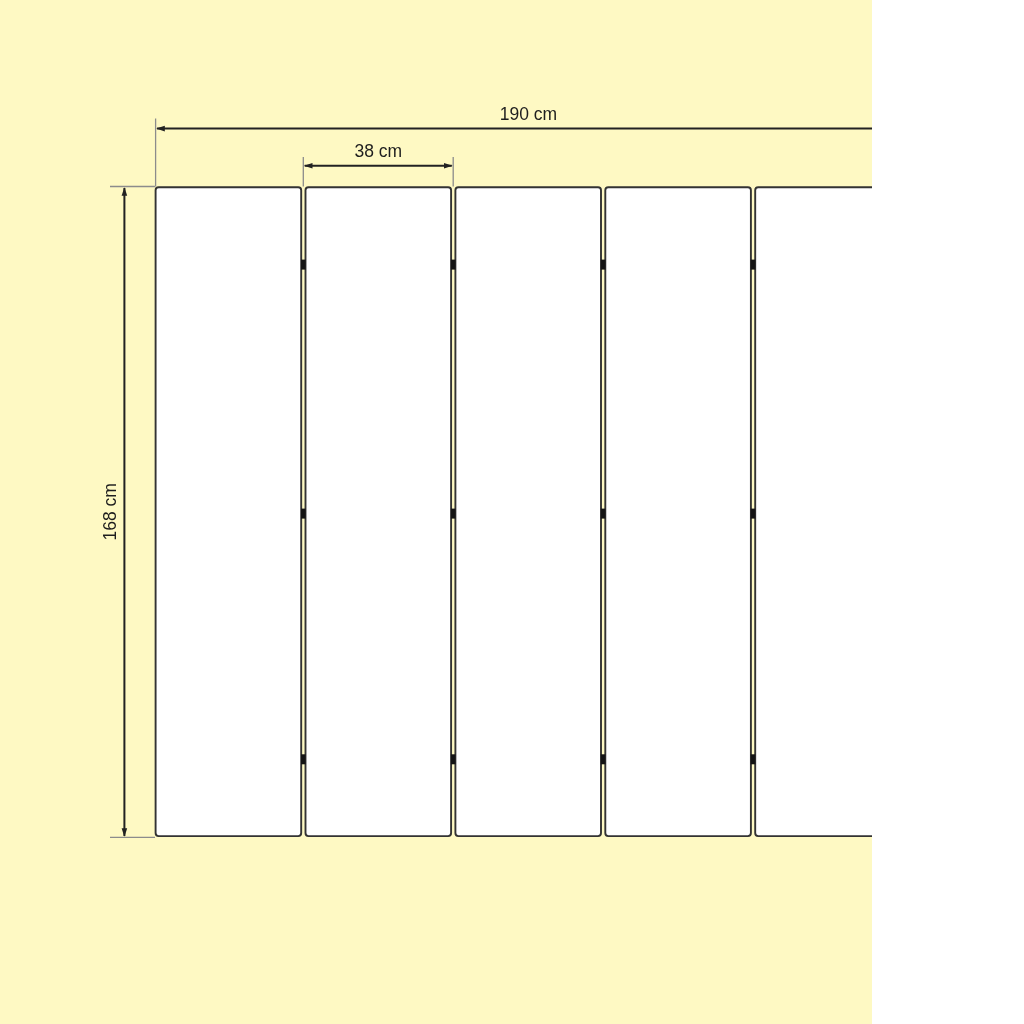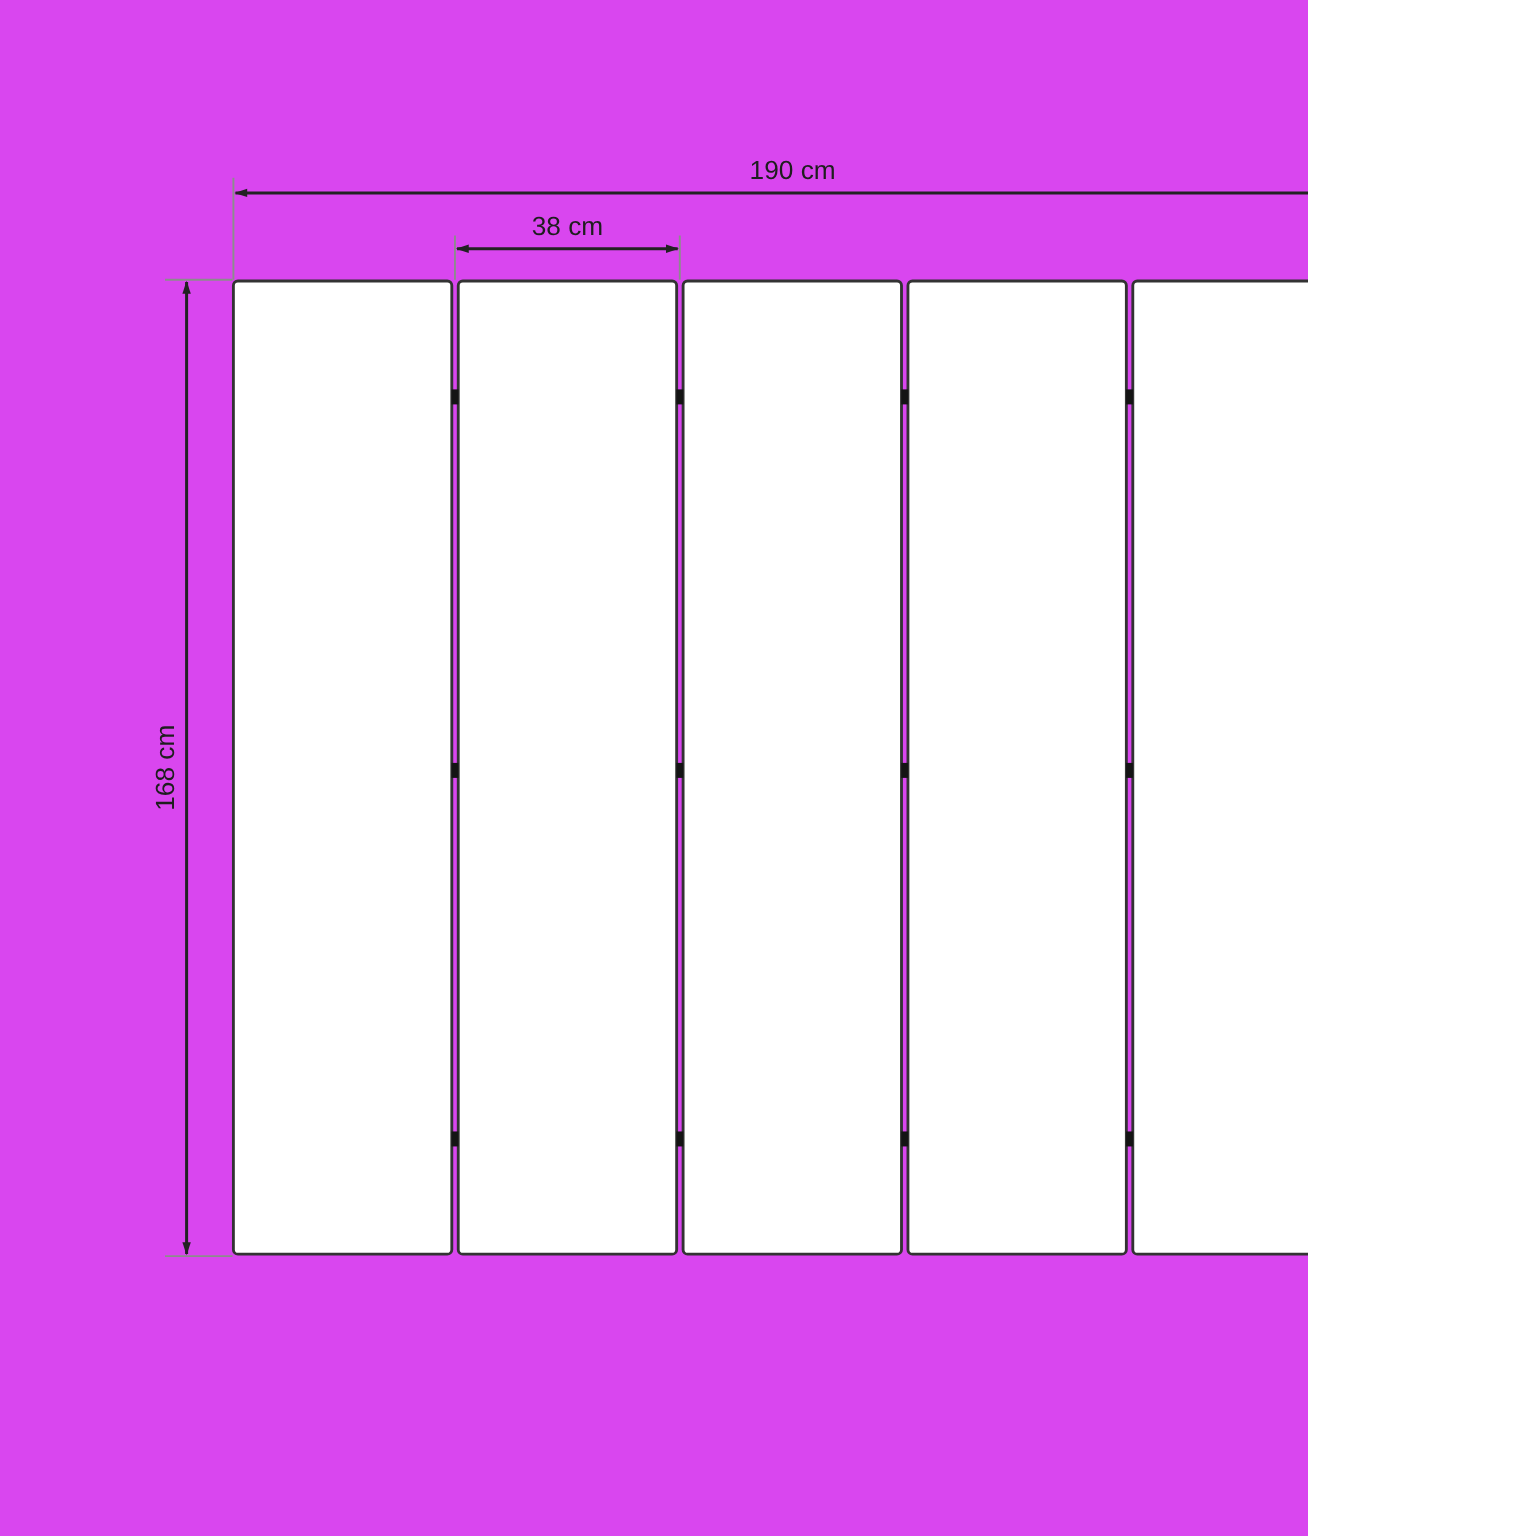--- a/index.html
+++ b/index.html
@@ -1,17 +1,17 @@
 <!DOCTYPE html>
 <html><head>
 <meta charset="utf-8">
 <title>Room divider dimensions</title>
 <style>
   html,body{margin:0;padding:0;background:#ffffff;}
-  .stage{width:872px;height:1024px;position:relative;background:#d946ef;overflow:hidden;}
+  .stage{width:872px;height:1024px;position:relative;background:#fef9c3;overflow:hidden;}
   text{font-family:"Liberation Sans",sans-serif;fill:#1e1e1e;}
 </style>
 </head>
 <body>
 <div class="stage">
 <svg width="1024" height="1024" viewBox="0 0 1024 1024" xmlns="http://www.w3.org/2000/svg">
 
   <rect x="155.6" y="187.3" width="145.6" height="648.8" rx="3" fill="#ffffff" stroke="#333333" stroke-width="1.9"></rect>
 
   <rect x="305.5" y="187.3" width="145.6" height="648.8" rx="3" fill="#ffffff" stroke="#333333" stroke-width="1.9"></rect>

